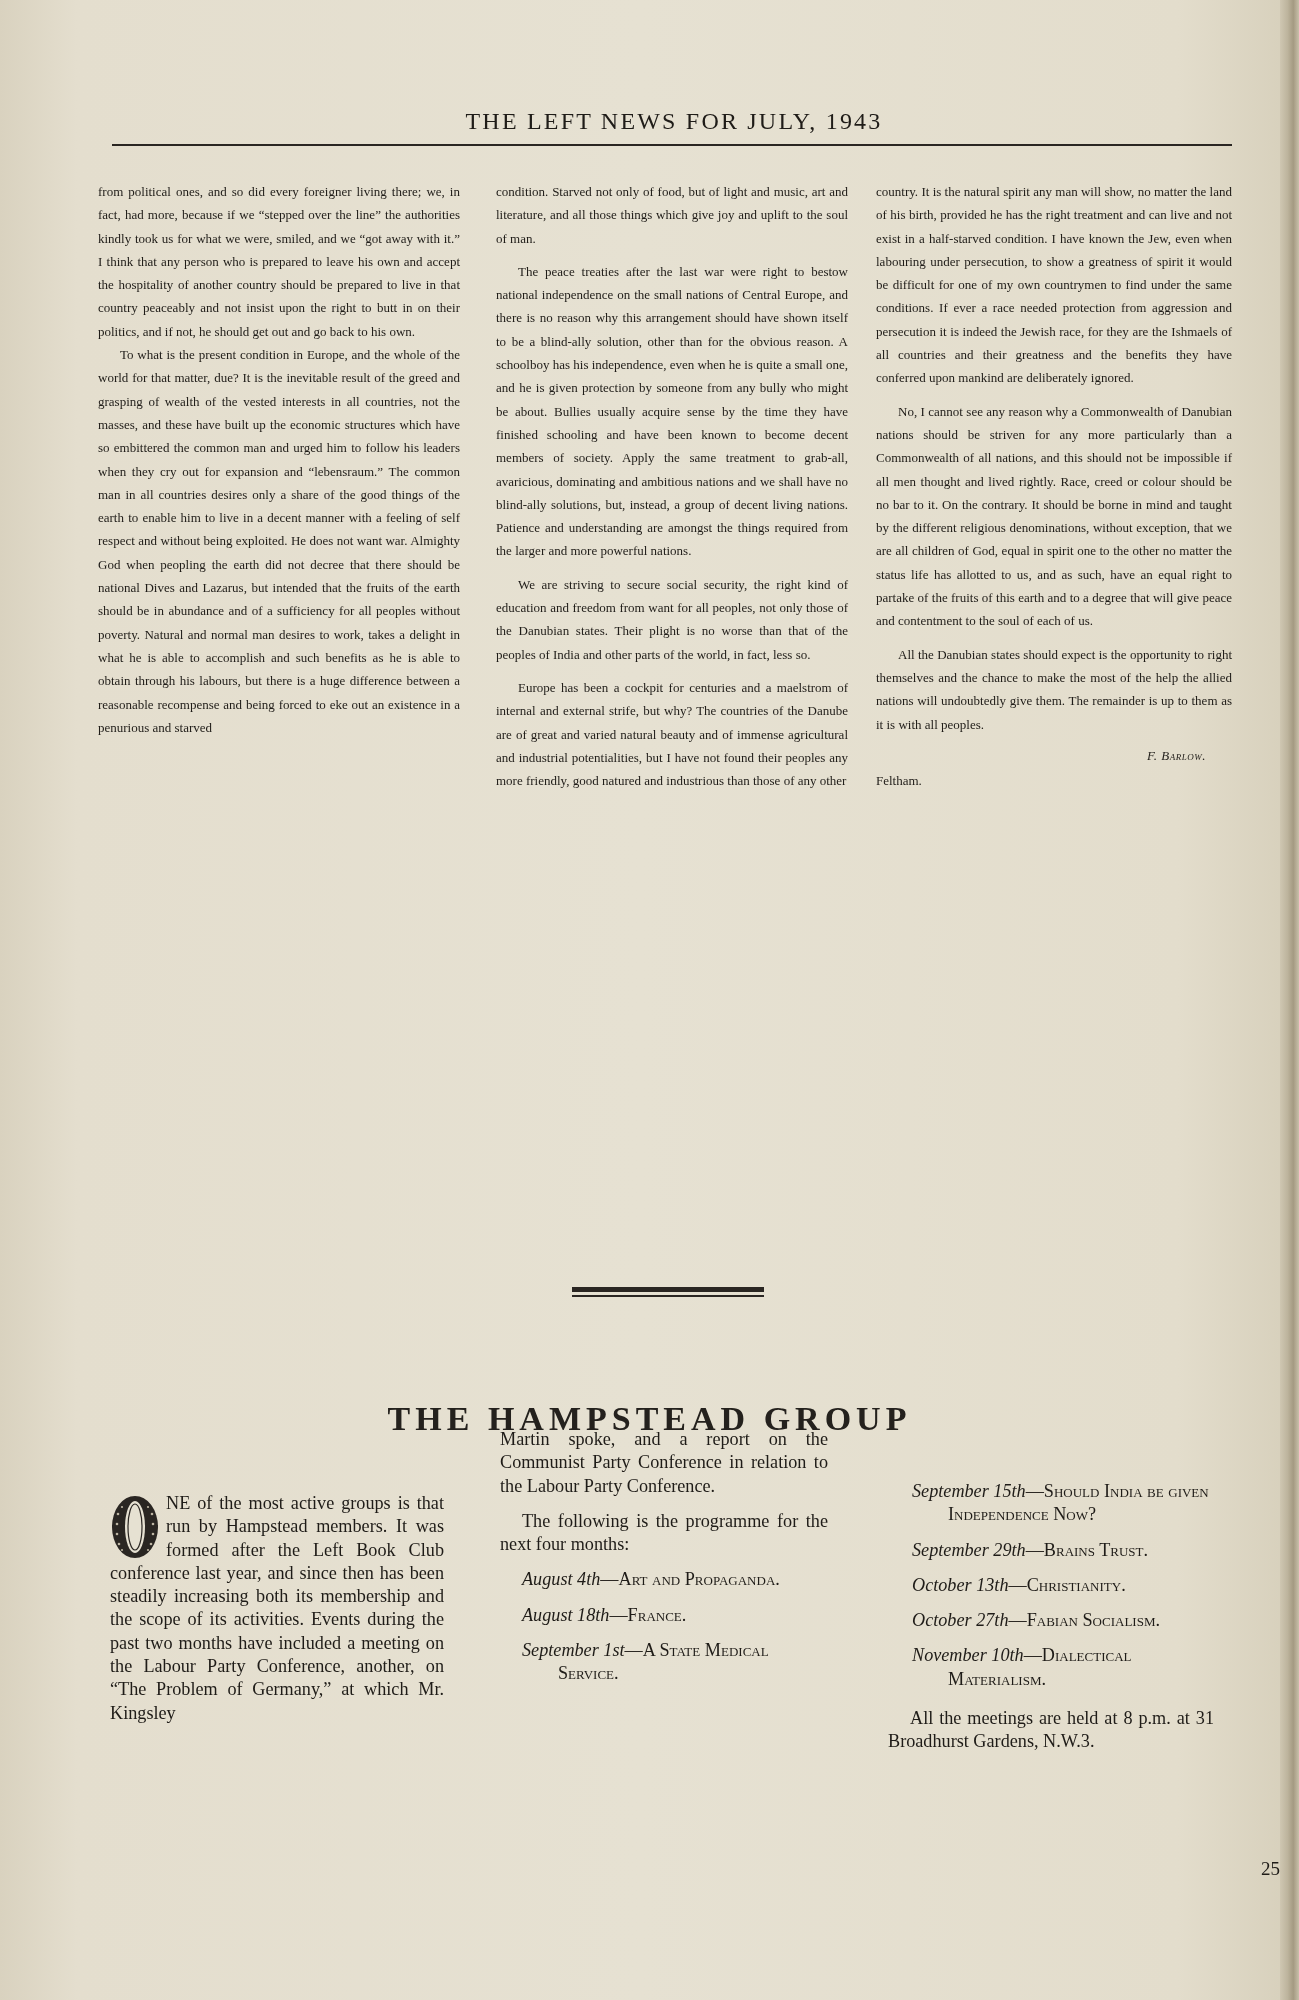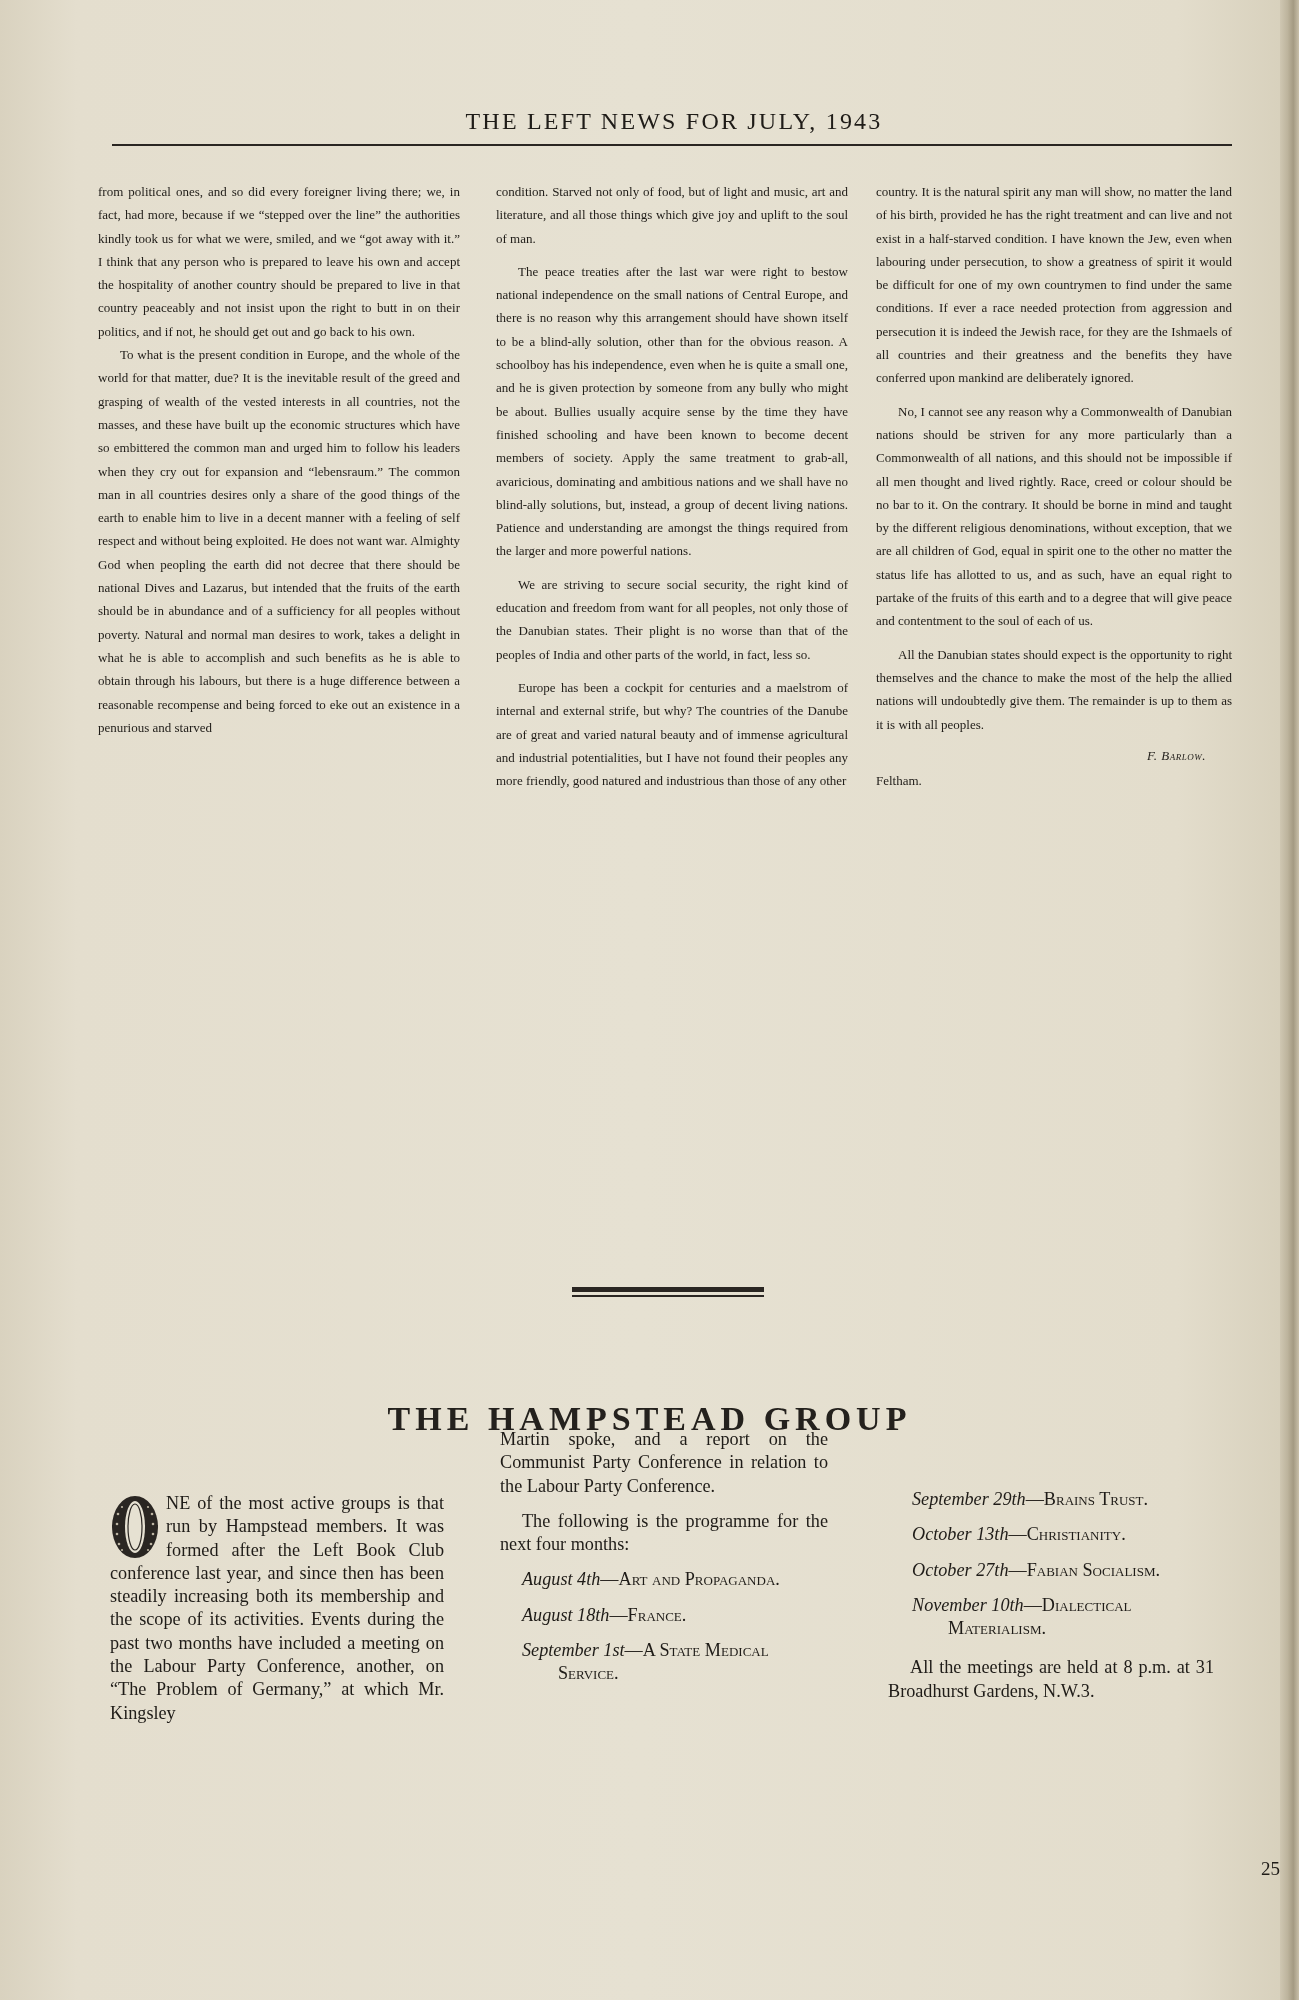--- a/index.html
+++ b/index.html
@@ -129,20 +129,21 @@
 
   <div class="b-col" id="bcol2">
     <p>Martin spoke, and a report on the Communist Party Conference in re­lation to the Labour Party Con­ference.</p>
     <p class="indent">The following is the programme for the next four months:</p>
     <p class="prog-item"><span class="date">August 4th</span>—<span class="topic">Art and Propaganda.</span></p>
     <p class="prog-item"><span class="date">August 18th</span>—<span class="topic">France.</span></p>
     <p class="prog-item"><span class="date">September 1st</span>—<span class="topic">A State Medical Service.</span></p>
   </div>
 
   <div class="b-col" id="bcol3">
+    <p class="prog-item" style="margin-top:0 !important"><span class="date">September 15th</span>—<span class="topic">Should India be given Independence Now?</span></p>
     <p class="prog-item"><span class="date">September 29th</span>—<span class="topic">Brains Trust.</span></p>
     <p class="prog-item"><span class="date">October 13th</span>—<span class="topic">Christianity.</span></p>
     <p class="prog-item"><span class="date">October 27th</span>—<span class="topic">Fabian Socialism.</span></p>
     <p class="prog-item"><span class="date">November 10th</span>—<span class="topic">Dialectical Materialism.</span></p>
     <p class="indent closing">All the meetings are held at 8 p.m. at 31 Broadhurst Gardens, N.W.3.</p>
   </div>
 
   <div class="page-number">2522</div>
 </div>
 <div class="edge"></div>

